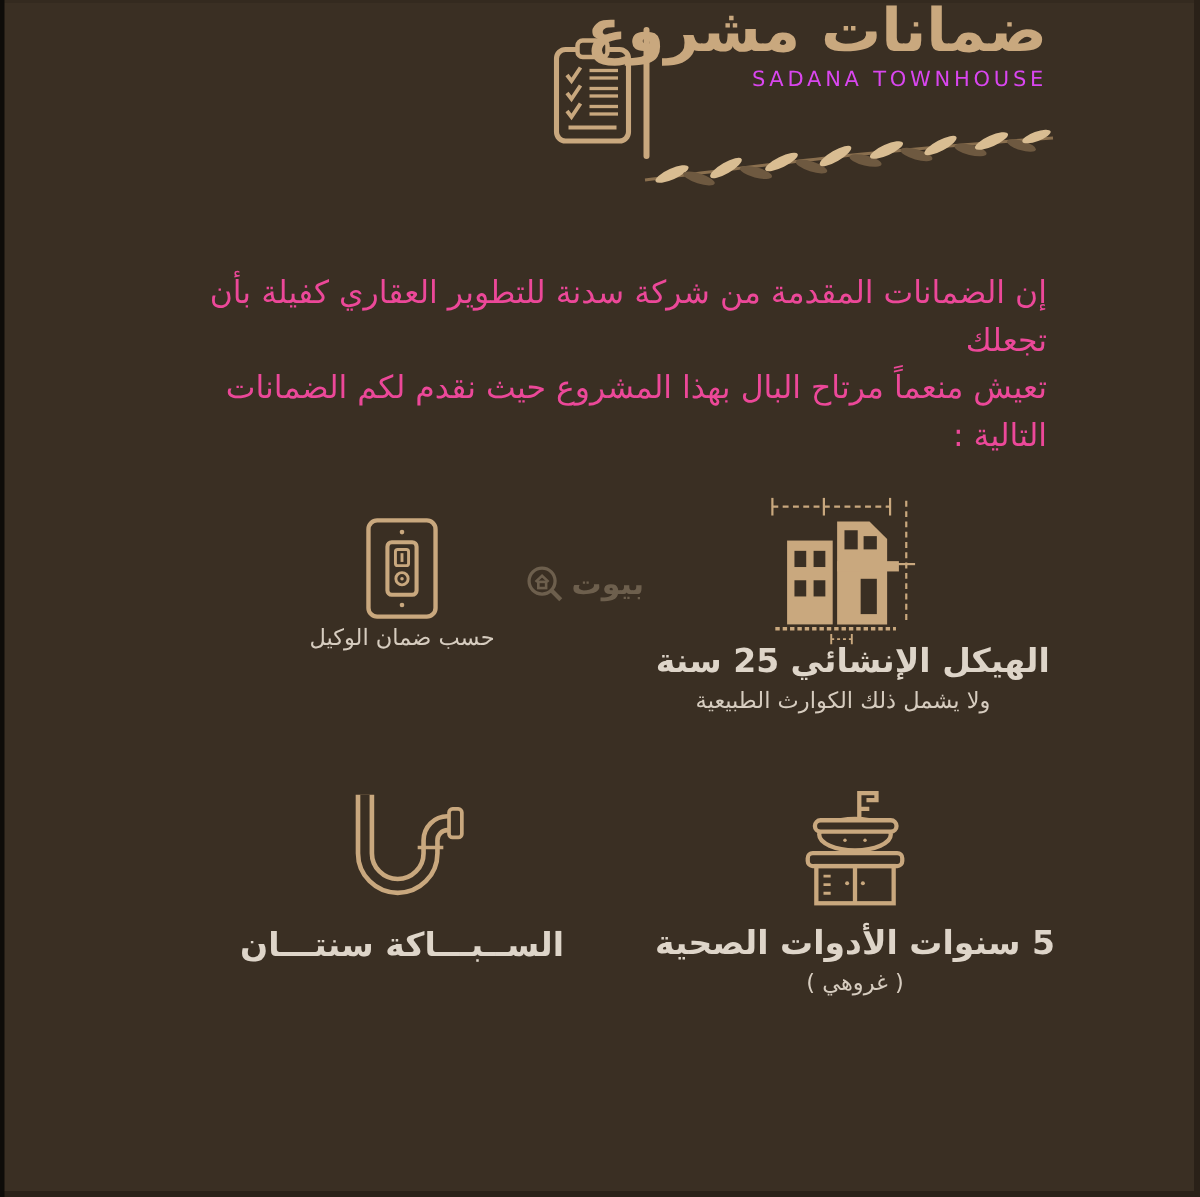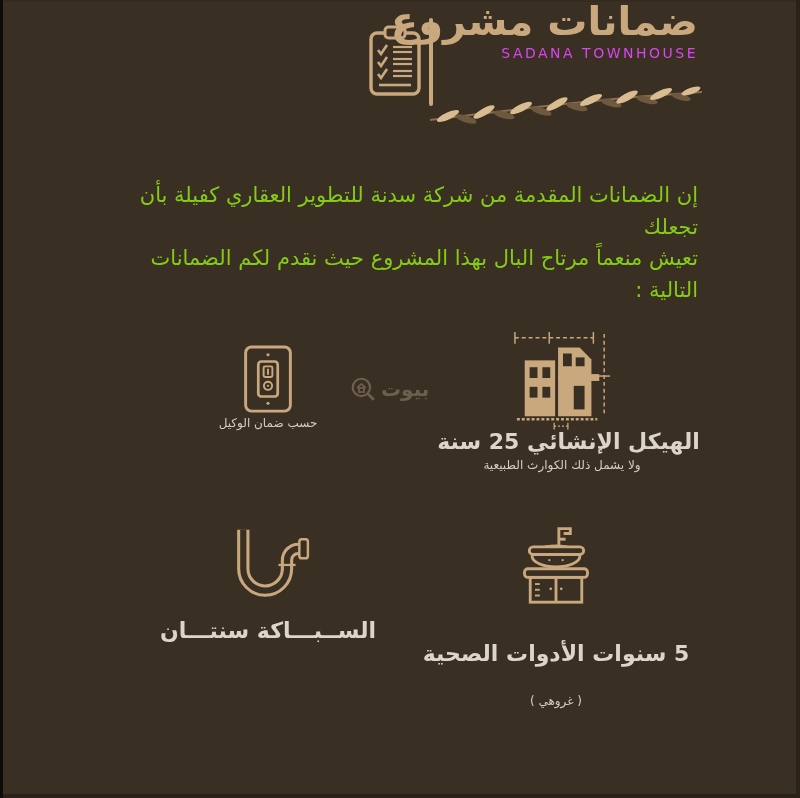--- a/index.html
+++ b/index.html
@@ -12,33 +12,33 @@
   .abs{position:absolute;}
   
   .clipboard-icon{left:368px;top:24px;width:54px;height:74px;}
   .divider-bar{left:429px;top:18px;width:4px;height:88px;background:#c9a87e;border-radius:2px;}
   .title-block{right:102px;top:0;text-align:right;}
   .title-ar{direction:rtl;font-size:40px;line-height:1.08;color:#c9a87e;font-weight:bold;letter-spacing:0;}
   .title-en{font-size:14px;letter-spacing:2.5px;color:#d946ef;margin-top:2px;white-space:nowrap;}
   .branch{left:428px;top:84px;}
   
   .intro{right:102px;top:180px;width:585px;direction:rtl;text-align:right;
-         color:#84cc16;font-size:21px;line-height:31.5px;}
+         color:#ec4899;font-size:21px;line-height:31.5px;}
   
   .watermark{left:350px;top:376px;display:flex;align-items:center;gap:5px;
              color:#a08f77;opacity:.5;}
   .watermark .wm-text{font-size:20px;font-weight:bold;direction:rtl;}
   
   .g-item{display:flex;flex-direction:column;align-items:center;width:300px;text-align:center;}
   .g-title{direction:rtl;color:#ded5c9;font-size:22px;font-weight:bold;line-height:1.25;}
-  .g-sub{direction:rtl;color:#d6ccbf;font-size:12px;line-height:1.3;margin-top:2px;}
+  .g-sub{direction:rtl;color:#d6ccbf;font-size:15px;line-height:1.3;margin-top:2px;}
   .g-outlets{left:118px;top:344px;}   .g-outlets  .g-title{margin-top:11px;}
   .g-structure{left:412px;top:328px;} .g-structure .g-title{margin-top:-2px;margin-left:13px;}
   .g-plumbing{left:118px;top:526px;}  .g-plumbing .g-title{margin-top:15px;}
-  .g-sanitary{left:406px;top:522px;gap:24px;}  .g-sanitary .g-title{margin-top:10px;}
+  .g-sanitary{left:420px;top:522px;}  .g-sanitary .g-title{margin-top:10px;}
   svg{display:block;}
 </style>
 </head>
 <body>
 
 <div class="canvas">
 
   <svg class="abs clipboard-icon" viewBox="0 0 54 74" width="54" height="74">
     <g stroke="#c9a87e" fill="none">
       <rect x="3" y="9" width="48" height="61" rx="6" stroke-width="3.4"></rect>

